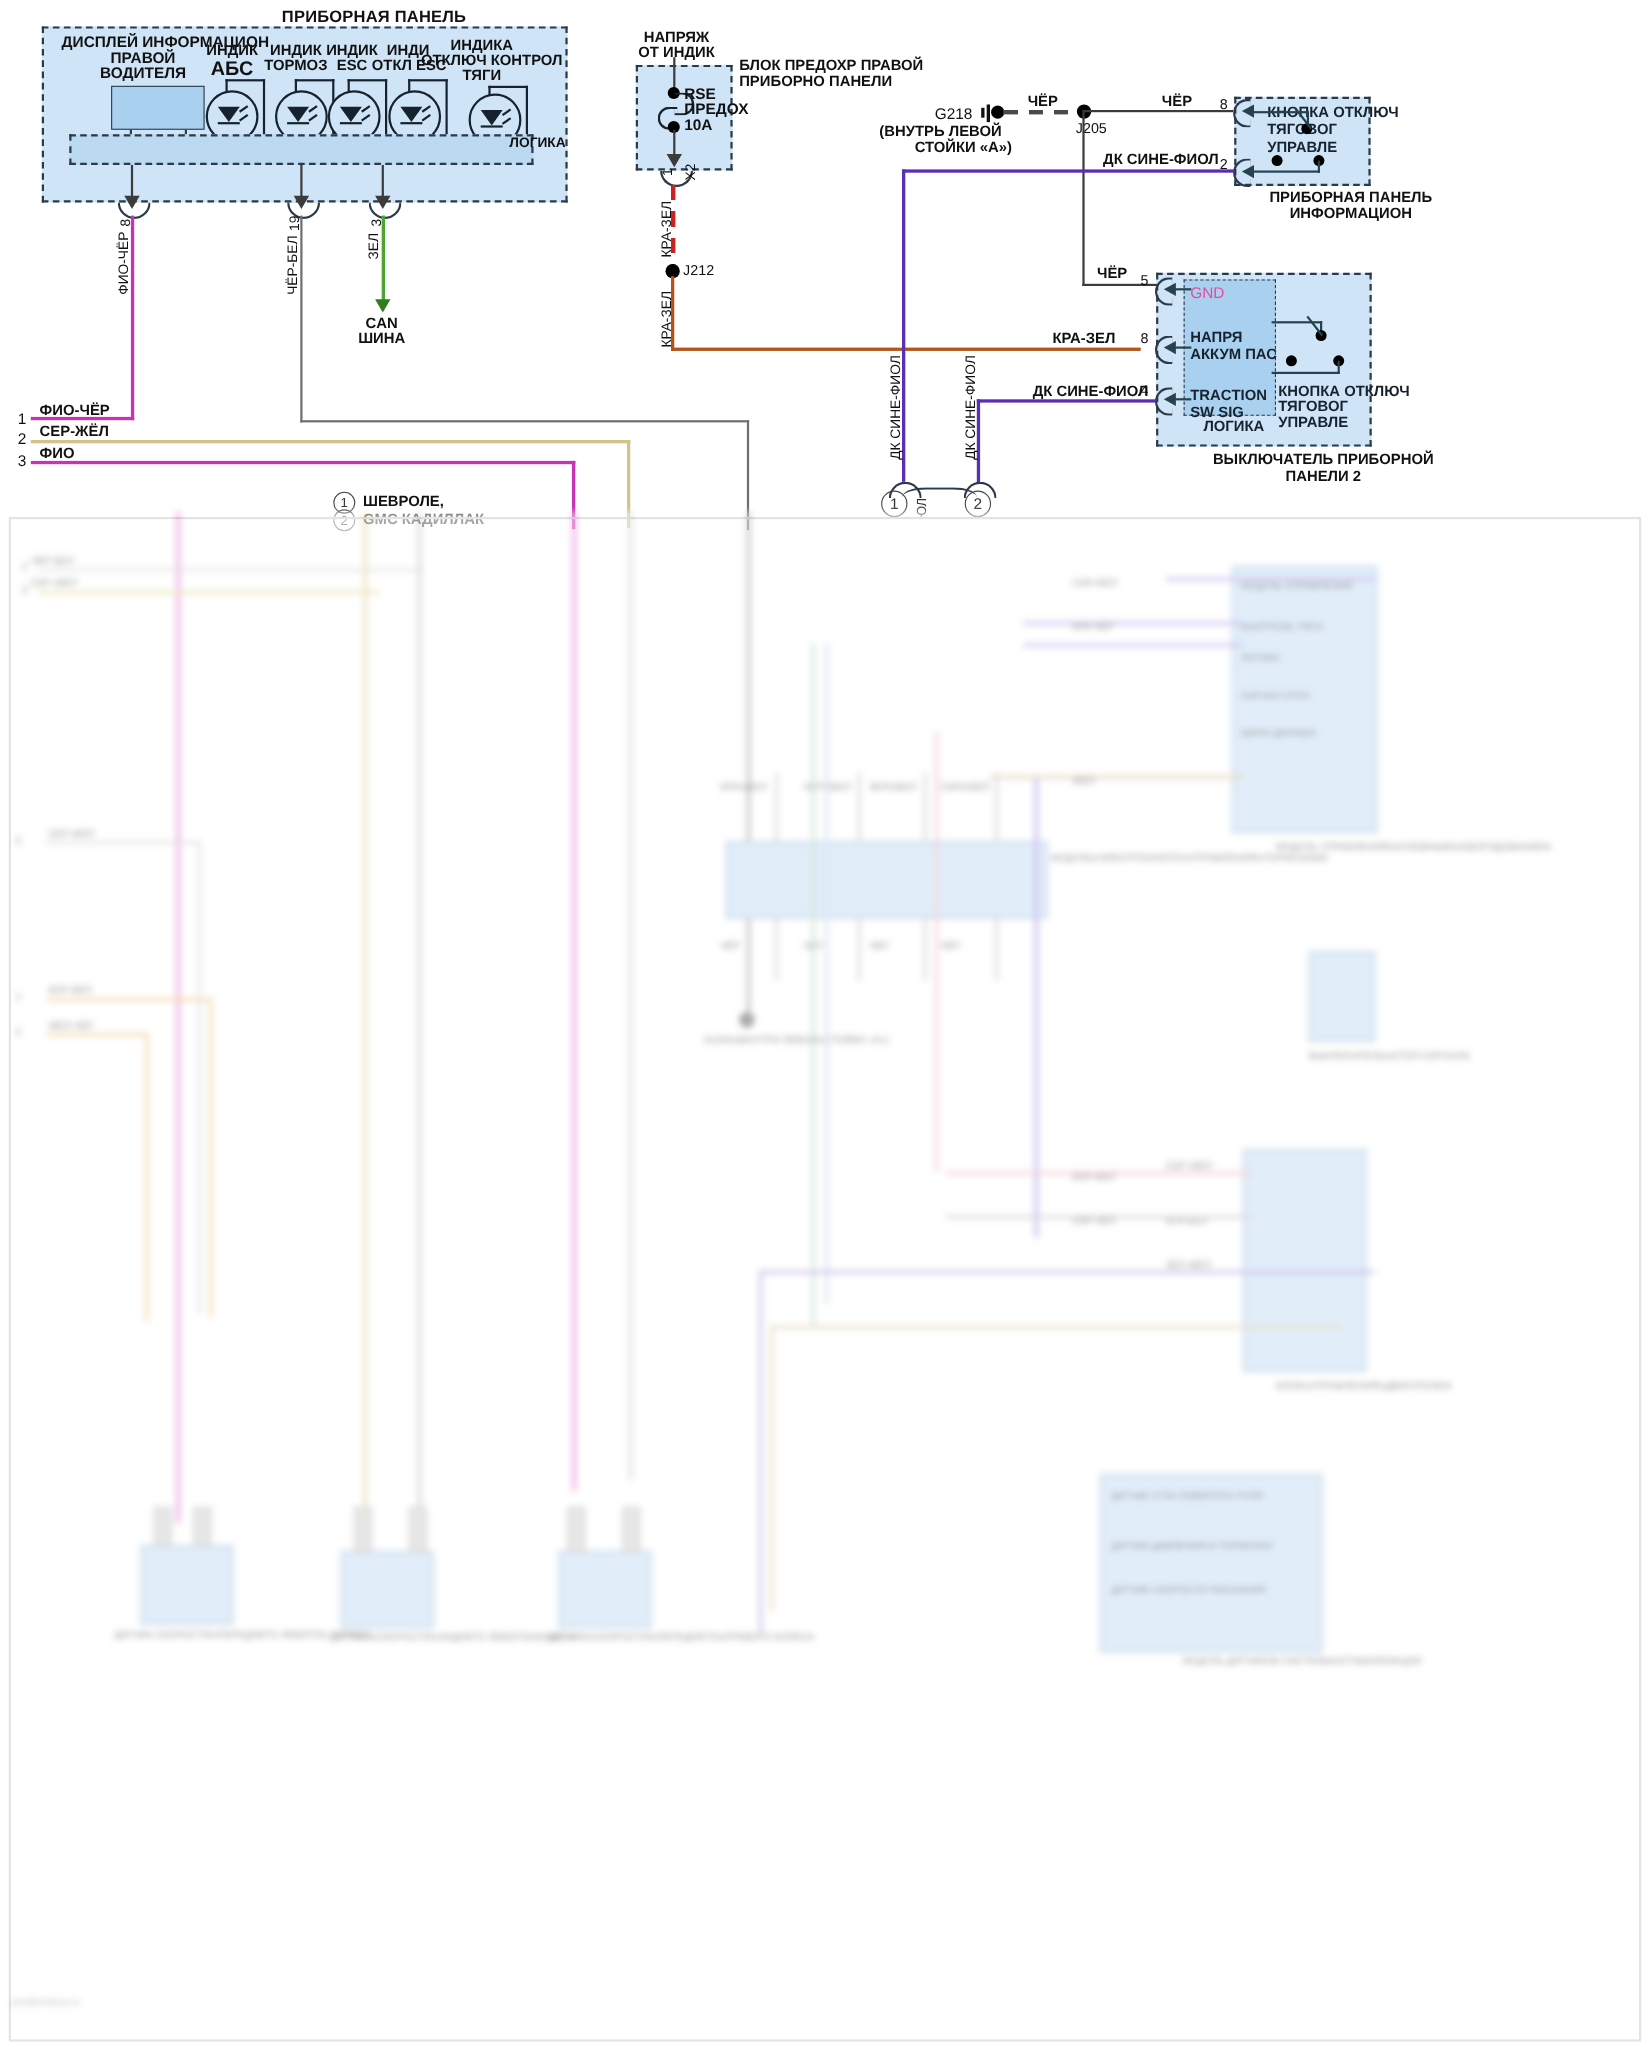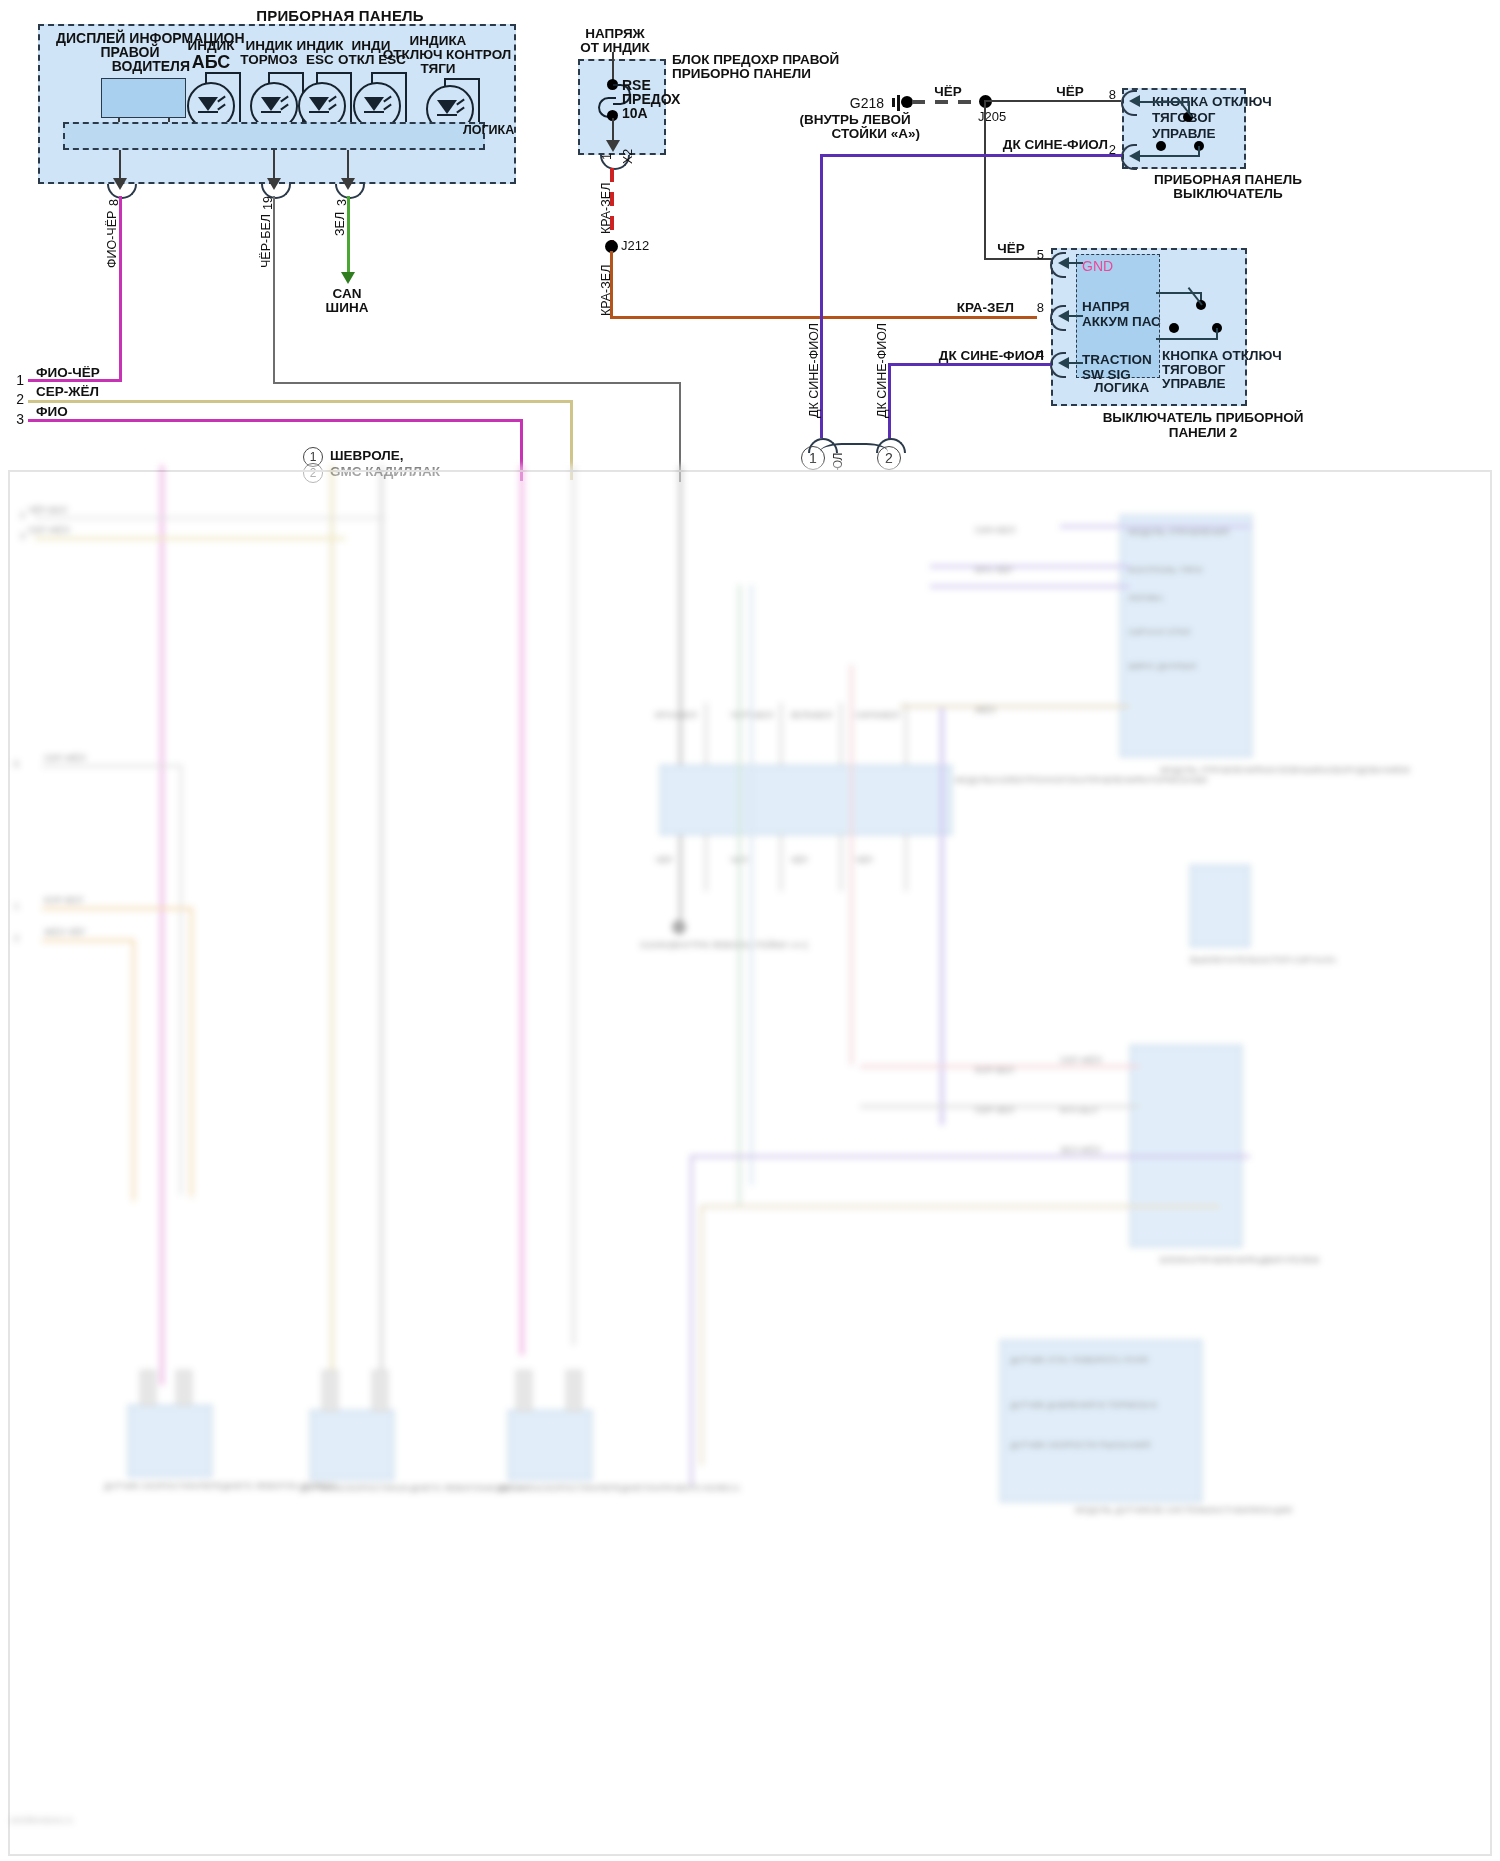--- a/index.html
+++ b/index.html
@@ -92,21 +92,21 @@
 <body>
 
 <div id="page">
 
   <div class="lbl c" style="left:180px;top:8px;width:320px;font-size:15px;font-weight:600;letter-spacing:.2px;">ПРИБОРНАЯ ПАНЕЛЬ</div>
 
   <div class="box-dash" style="left:38px;top:24px;width:478px;height:160px;"></div>
 
   <div class="lbl" style="left:56px;top:31px;font-size:14px;font-weight:600;">ДИСПЛЕЙ ИНФОРМАЦИОН</div>
   <div class="lbl c" style="left:70px;top:45px;width:120px;font-size:14px;font-weight:600;">ПРАВОЙ</div>
-  <div class="lbl c" style="left:70px;top:59px;width:120px;font-size:14px;font-weight:600;text-align:right;">ВОДИТЕЛЯ</div>
+  <div class="lbl c" style="left:70px;top:59px;width:120px;font-size:14px;font-weight:600;">ВОДИТЕЛЯ</div>
 
   <div class="box-solid" style="left:101px;top:78px;width:85px;height:40px;background:#a9d0ef;"></div>
   <div class="wire w-black vt" style="left:118px;top:118px;height:16px;"></div>
   <div class="wire w-black vt" style="left:168px;top:118px;height:16px;"></div>
 
   <div>
     <div class="lbl c" style="left:176px;top:38px;width:70px;font-size:13.5px;font-weight:600;">ИНДИК</div>
     <div class="lbl c" style="left:176px;top:52px;width:70px;font-size:18px;font-weight:600;">АБС</div>
     <div class="ledbracket" style="left:205px;top:72px;width:32px;height:62px;"></div>
     <div class="led" style="left:187px;top:82px;">
@@ -264,21 +264,21 @@
   <div class="swline" style="left:1134px;top:155px;width:66px;height:2px;"></div>
   <div class="arrow-l" style="left:1129px;top:95px;"></div>
   <div class="arrow-l" style="left:1129px;top:150px;"></div>
 
   <div class="pinarc" style="left:1121px;top:90px;"></div>
   <div class="lbl r" style="left:1090px;top:88px;width:26px;font-size:13px;">8</div>
   <div class="pinarc" style="left:1121px;top:144px;"></div>
   <div class="lbl r" style="left:1090px;top:143px;width:26px;font-size:13px;">2</div>
 
   <div class="lbl c" style="left:1108px;top:172px;width:240px;font-size:13.5px;font-weight:600;">ПРИБОРНАЯ ПАНЕЛЬ</div>
-  <div class="lbl c" style="left:1108px;top:186px;width:240px;font-size:13.5px;font-weight:600;">ВЫКЛЮЧАТЕЛЬ</div>
+  <div class="lbl c" style="left:1108px;top:186px;width:240px;font-size:13.5px;font-weight:600;">ИНФОРМАЦИОН</div>
 
   <div class="lbl r" style="left:960px;top:137px;width:148px;font-size:13.5px;font-weight:600;">ДК СИНЕ-ФИОЛ</div>
   <div class="wire w-violet hz" style="left:820px;top:154px;width:302px;height:3px;"></div>
   <div class="wire w-violet vt" style="left:820px;top:154px;height:284px;width:3px;"></div>
 
   <div class="box-dash" style="left:1051px;top:248px;width:196px;height:158px;"></div>
   <div class="box-solid" style="left:1076px;top:254px;width:84px;height:124px;background:#a9d0ef;border-style:dashed;"></div>
 
   <div class="lbl" style="left:1082px;top:259px;font-size:14px;font-weight:400;color:#ec4899;">GND</div>
   <div class="lbl" style="left:1082px;top:299px;font-size:13.5px;font-weight:600;color:#16232e;">НАПРЯ

